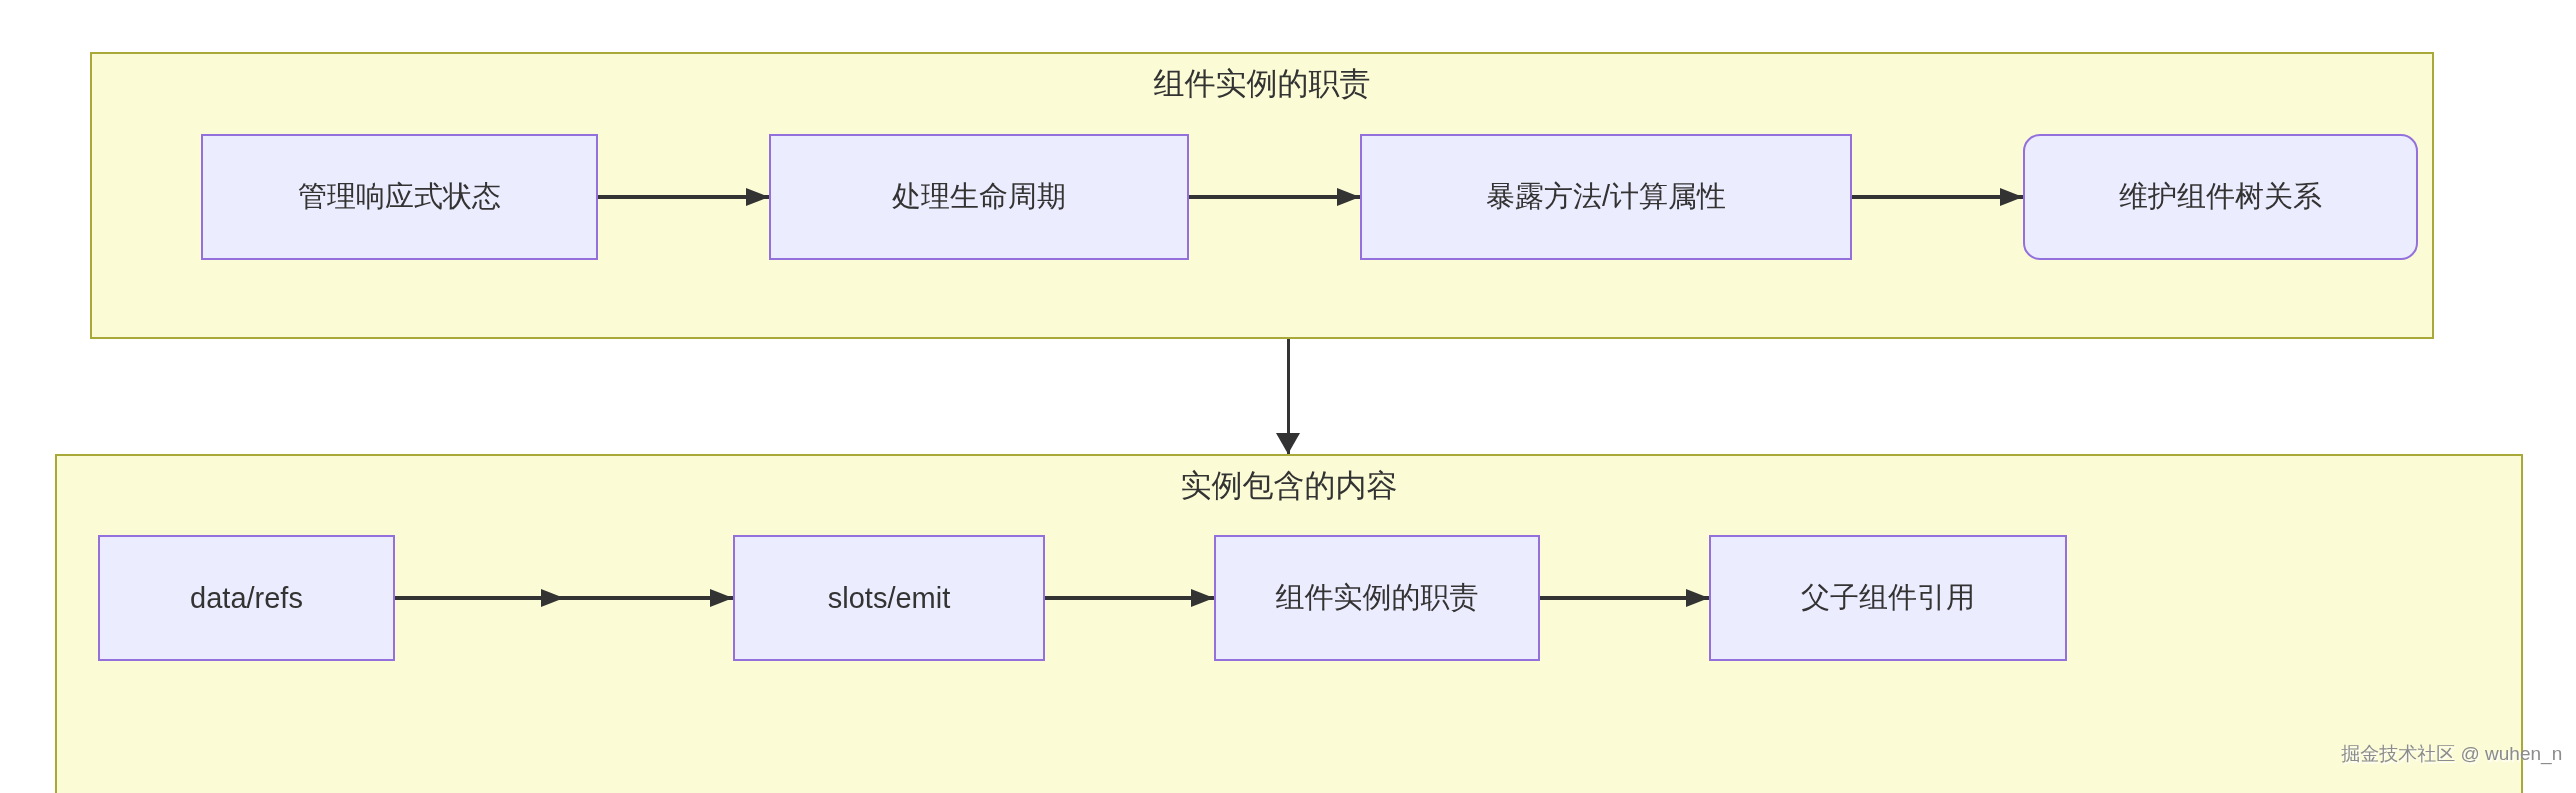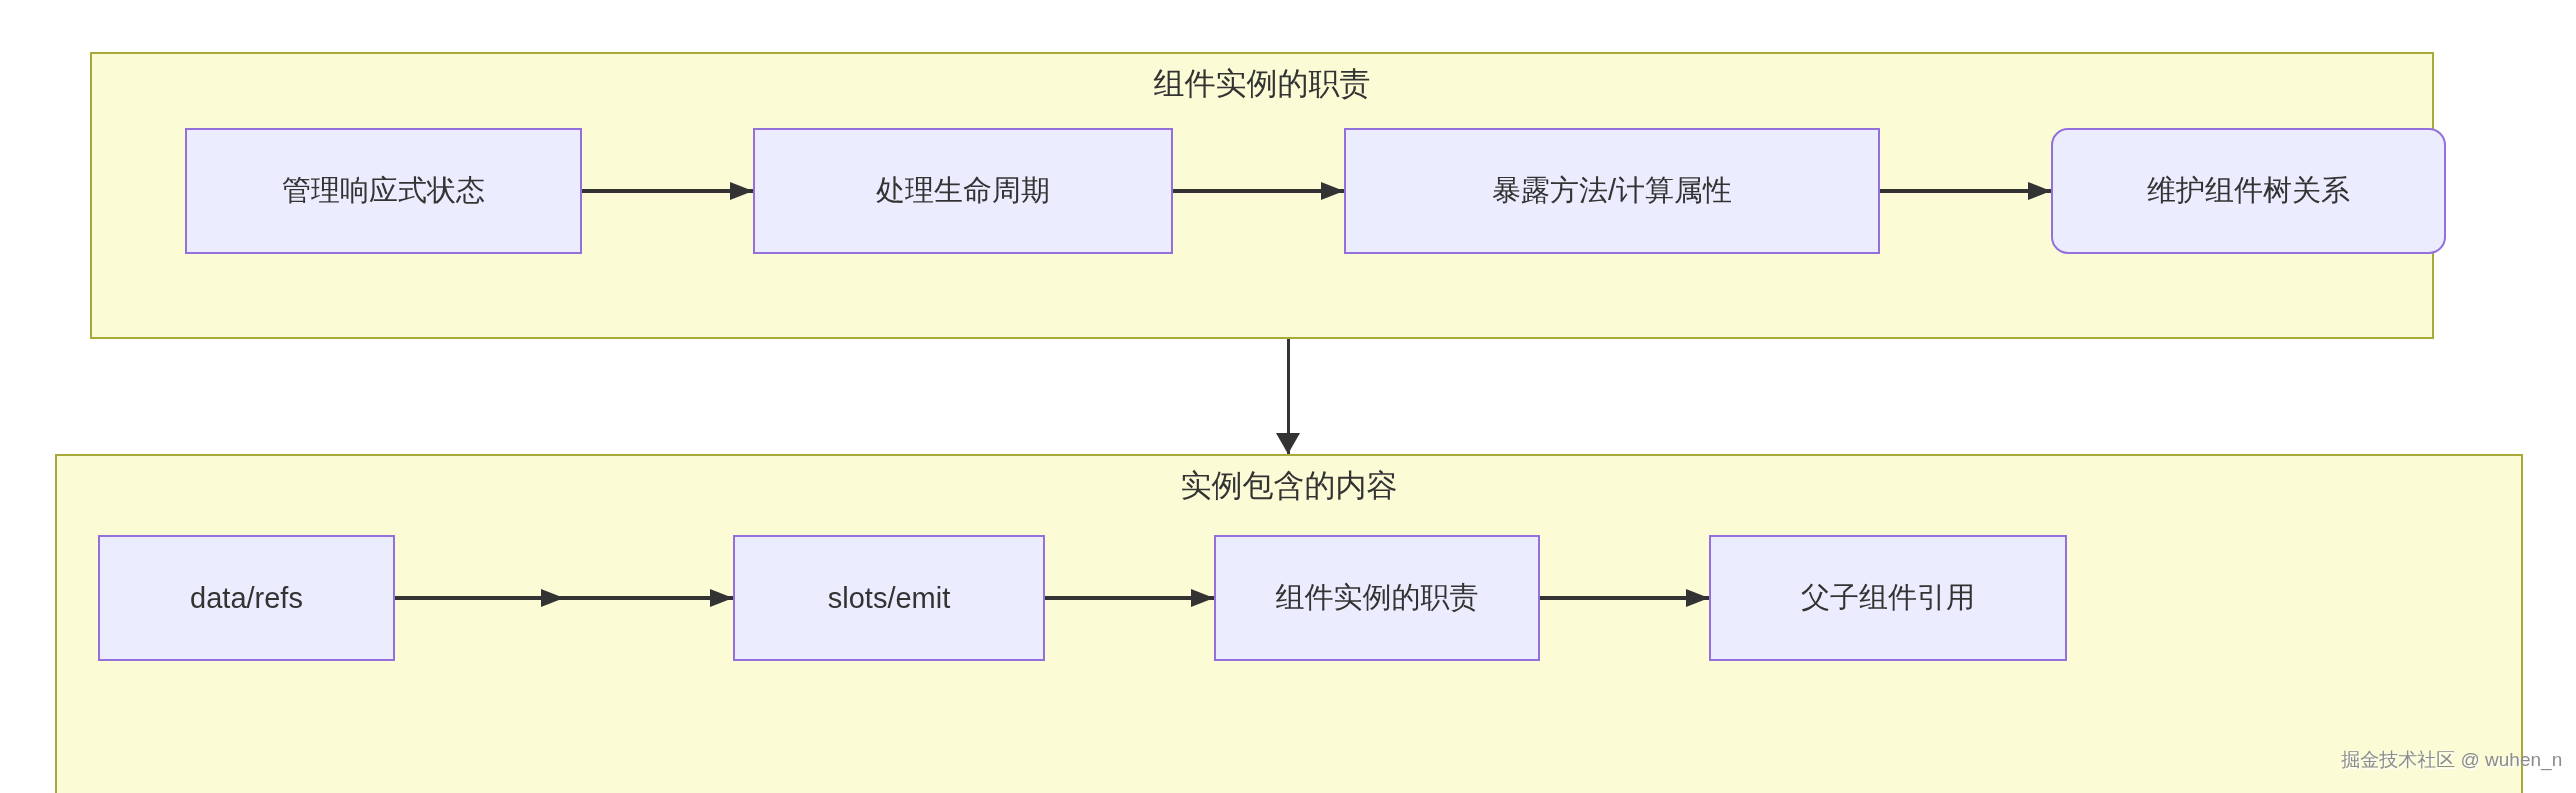--- a/index.html
+++ b/index.html
@@ -26,32 +26,32 @@
   .cluster-top{left:90px;top:52px;width:2344px;height:287px;}
   .cluster-bottom{left:55px;top:454px;width:2468px;height:352px;}
   .cluster-title{
     margin:0;padding-top:11px;text-align:center;
     font-size:31px;font-weight:400;line-height:37px;color:var(--text);
   }
   .row{
     position:absolute;left:0;right:0;
     display:flex;align-items:center;height:126px;
   }
-  .cluster-top .row{top:74px;padding-left:93px;}
+  .cluster-top .row{top:80px;padding-left:93px;margin-left:16px;}
   .cluster-bottom .row{top:79px;padding-left:41px;}
   .node{
     flex:0 0 auto;height:126px;
     background:var(--node-fill);
     border:2.3px solid var(--node-border);
     display:flex;align-items:center;justify-content:center;
     font-size:29px;color:var(--text);white-space:nowrap;
   }
   .cluster-top .n0{width:397px;}
   .cluster-top .n1{width:420px;}
-  .cluster-top .n2{width:536px;}
+  .cluster-top .n2{width:492px;}
   .cluster-top .n3{width:395px;border-radius:17px;}
   .cluster-bottom .n0{width:297px;}
   .cluster-bottom .n1{width:328px;}
   .cluster-bottom .n2{width:312px;}
   .cluster-bottom .n3{width:326px;}
   .cluster-bottom .n4{width:358px;}
   .arrow{
     flex:0 0 auto;align-self:center;
     height:3.1px;background:var(--arrow);position:relative;
   }
@@ -68,21 +68,21 @@
     background:var(--arrow);
   }
   .edge-down::after{
     content:"";position:absolute;left:50%;margin-left:-12.3px;bottom:0;
     width:0;height:0;
     border-top:21.5px solid var(--arrow);
     border-left:12.3px solid transparent;
     border-right:12.3px solid transparent;
   }
   .watermark{
-    position:absolute;right:13.8px;bottom:21px;
+    position:absolute;right:13.8px;bottom:27px;
     font-size:19px;color:var(--watermark);
     text-shadow:1.5px 1.5px 0.8px rgba(255,255,255,0.95);
   }
 </style>
 </head>
 <body>
 
 <section class="cluster cluster-top">
   <h2 class="cluster-title">组件实例的职责</h2>
   <div class="row">

